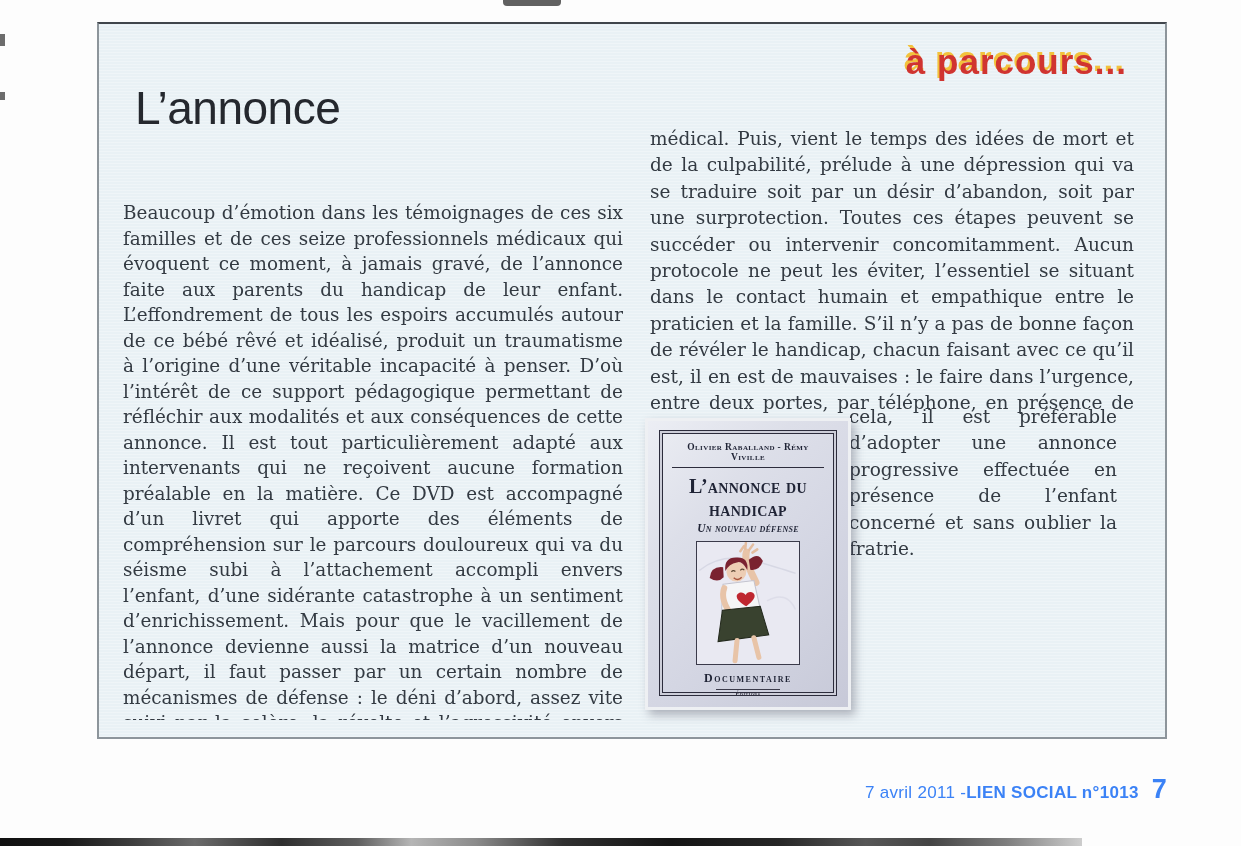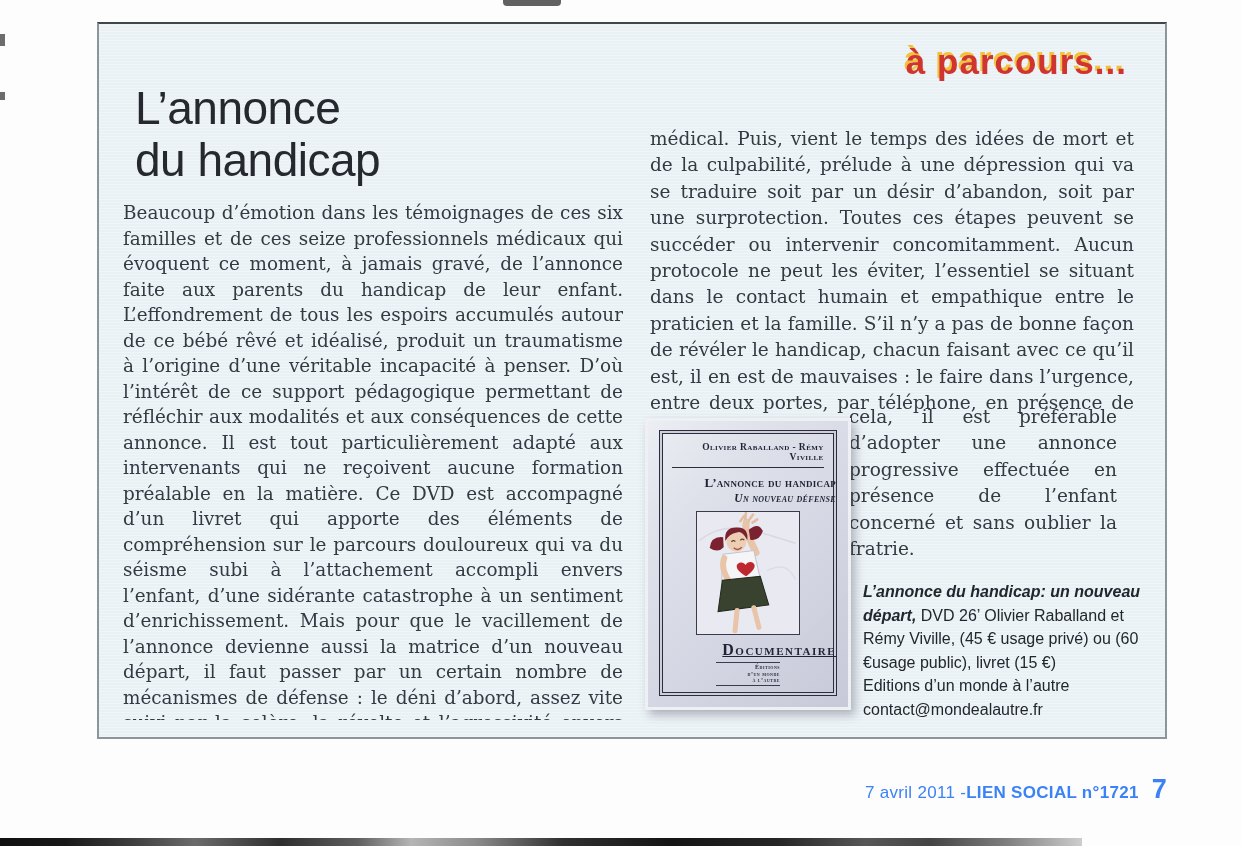--- a/index.html
+++ b/index.html
@@ -76,46 +76,46 @@
   .dvd{
     position:absolute; left:546px; top:394px; width:206px; height:292px;
     background:linear-gradient(135deg,#eceef4 0%, #dddfe9 30%, #d4d6e3 60%, #c7c9d8 100%);
     border:3px solid #eef0f3;
     box-shadow:4px 5px 9px rgba(60,60,80,.35);
   }
   .dvd-frame{
     position:absolute; inset:9px 11px 11px 11px;
     border:1px solid #2c2c3c;
     box-shadow:inset 0 0 0 2px rgba(223,224,234,.9), inset 0 0 0 3px #2c2c3c;
-    text-align:right;
+    text-align:center;
     font-family:"Liberation Serif","DejaVu Serif",serif;
     color:#1f2335;
     overflow:hidden;
   }
   .dvd-authors{
     margin:11px auto 0; width:86%;
     font-variant:small-caps; font-weight:bold;
     font-size:9.5px; letter-spacing:.4px;
     border-bottom:1px solid #2c2c3c; padding-bottom:5px;
   }
   .dvd-title{
     margin-top:7px; font-variant:small-caps; font-weight:bold;
-    font-size:13px; letter-spacing:.3px;
+    font-size:20px; letter-spacing:.3px;
   }
   .dvd-subtitle{
     margin-top:1px; font-variant:small-caps; font-style:italic; font-weight:bold;
     font-size:11.5px; letter-spacing:.3px;
   }
   .dvd-illus{
     margin:7px auto 0; width:104px; height:124px;
     border:1px solid #3a3a4a; background:#e9e9f2;
   }
   .dvd-genre{
     margin-top:6px; font-variant:small-caps; font-weight:bold;
-    font-size:16px; letter-spacing:1.5px;text-decoration:underline;
+    font-size:12px; letter-spacing:1.5px;
   }
   .dvd-logo{
     margin:3px auto 0; width:64px;
     border-top:1px solid #3a3a4a; border-bottom:1px solid #3a3a4a;
     padding:1px 0; font-variant:small-caps; font-weight:bold;
     font-size:6px; line-height:6.5px; letter-spacing:.5px; color:#2c2c3c;
   }
 
   
   .caption{
@@ -140,21 +140,21 @@
 <div>
 
   <div class="top-smudge"></div>
   <div class="edge-mark m1"></div>
   <div class="edge-mark m2"></div>
 
   <div class="panel">
 
     <div class="signal">à parcours...</div>
 
-    <h1 class="title"><span>L’annonce</span><br><span>du handicap</span></h1>
+    <h1 class="title"><span>L’annonce</span><br></h1>
 
     <div class="body-text col-left">Beaucoup d’émotion dans les témoignages de ces six familles et de ces seize professionnels médicaux qui évoquent ce moment, à jamais gravé, de l’annonce faite aux parents du handicap de leur enfant. L’effondrement de tous les espoirs accumulés autour de ce bébé rêvé et idéalisé, produit un traumatisme à l’origine d’une véritable incapacité à penser. D’où l’intérêt de ce support pédagogique permettant de réfléchir aux modalités et aux conséquences de cette annonce. Il est tout particulièrement adapté aux intervenants qui ne reçoivent aucune formation préalable en la matière. Ce DVD est accompagné d’un livret qui apporte des éléments de compréhension sur le parcours douloureux qui va du séisme subi à l’attachement accompli envers l’enfant, d’une sidérante catastrophe à un sentiment d’enrichissement. Mais pour que le vacillement de l’annonce devienne aussi la matrice d’un nouveau départ, il faut passer par un certain nombre de mécanismes de défense : le déni d’abord, assez vite suivi par la colère, la révolte et l’agressivité envers le corps</div>
 
     <div class="body-text col-right-top">médical. Puis, vient le temps des idées de mort et de la culpabilité, prélude à une dépression qui va se traduire soit par un désir d’abandon, soit par une surprotection. Toutes ces étapes peuvent se succéder ou intervenir concomitamment. Aucun protocole ne peut les éviter, l’essentiel se situant dans le contact humain et empathique entre le praticien et la famille. S’il n’y a pas de bonne façon de révéler le handicap, chacun faisant avec ce qu’il est, il en est de mauvaises : le faire dans l’urgence, entre deux portes, par téléphone, en présence de tiers étrangers non concernés... À tout</div>
 
     <div class="body-text col-right-wrap">cela, il est préférable d’adopter une annonce progressive effectuée en présence de l’enfant concerné et sans oublier la fratrie.</div>
 
     <div class="dvd">
       <div class="dvd-frame">
         <div class="dvd-authors">Olivier Raballand - Rémy Viville</div>
@@ -193,29 +193,24 @@
         </div>
         <div class="dvd-genre">Documentaire</div>
         <div class="dvd-logo">
           <div>Éditions</div>
           <div>d’un monde</div>
           <div>à l’autre</div>
         </div>
       </div>
     </div>
 
-    <div class="caption">
-      <p><span class="cap-lead">L’annonce du handicap: un nouveau départ,</span><span> DVD 26’ Olivier Raballand et Rémy Viville, (45 € usage privé) ou (60 €usage public), livret (15 €)</span></p>
-      <p>Editions d’un monde à l’autre</p>
-      <p>contact@mondealautre.fr</p>
-    </div>
 
   </div>
 
   <div class="footer">
     <span>7 avril 2011 - </span>
-    <span class="mag">LIEN SOCIAL n°1721</span>
+    <span class="mag">LIEN SOCIAL n°1013</span>
     <span class="pagenum">7</span>
   </div>
 
   <div class="bottom-bar"></div>
 
 </div>
 
 </body></html>

